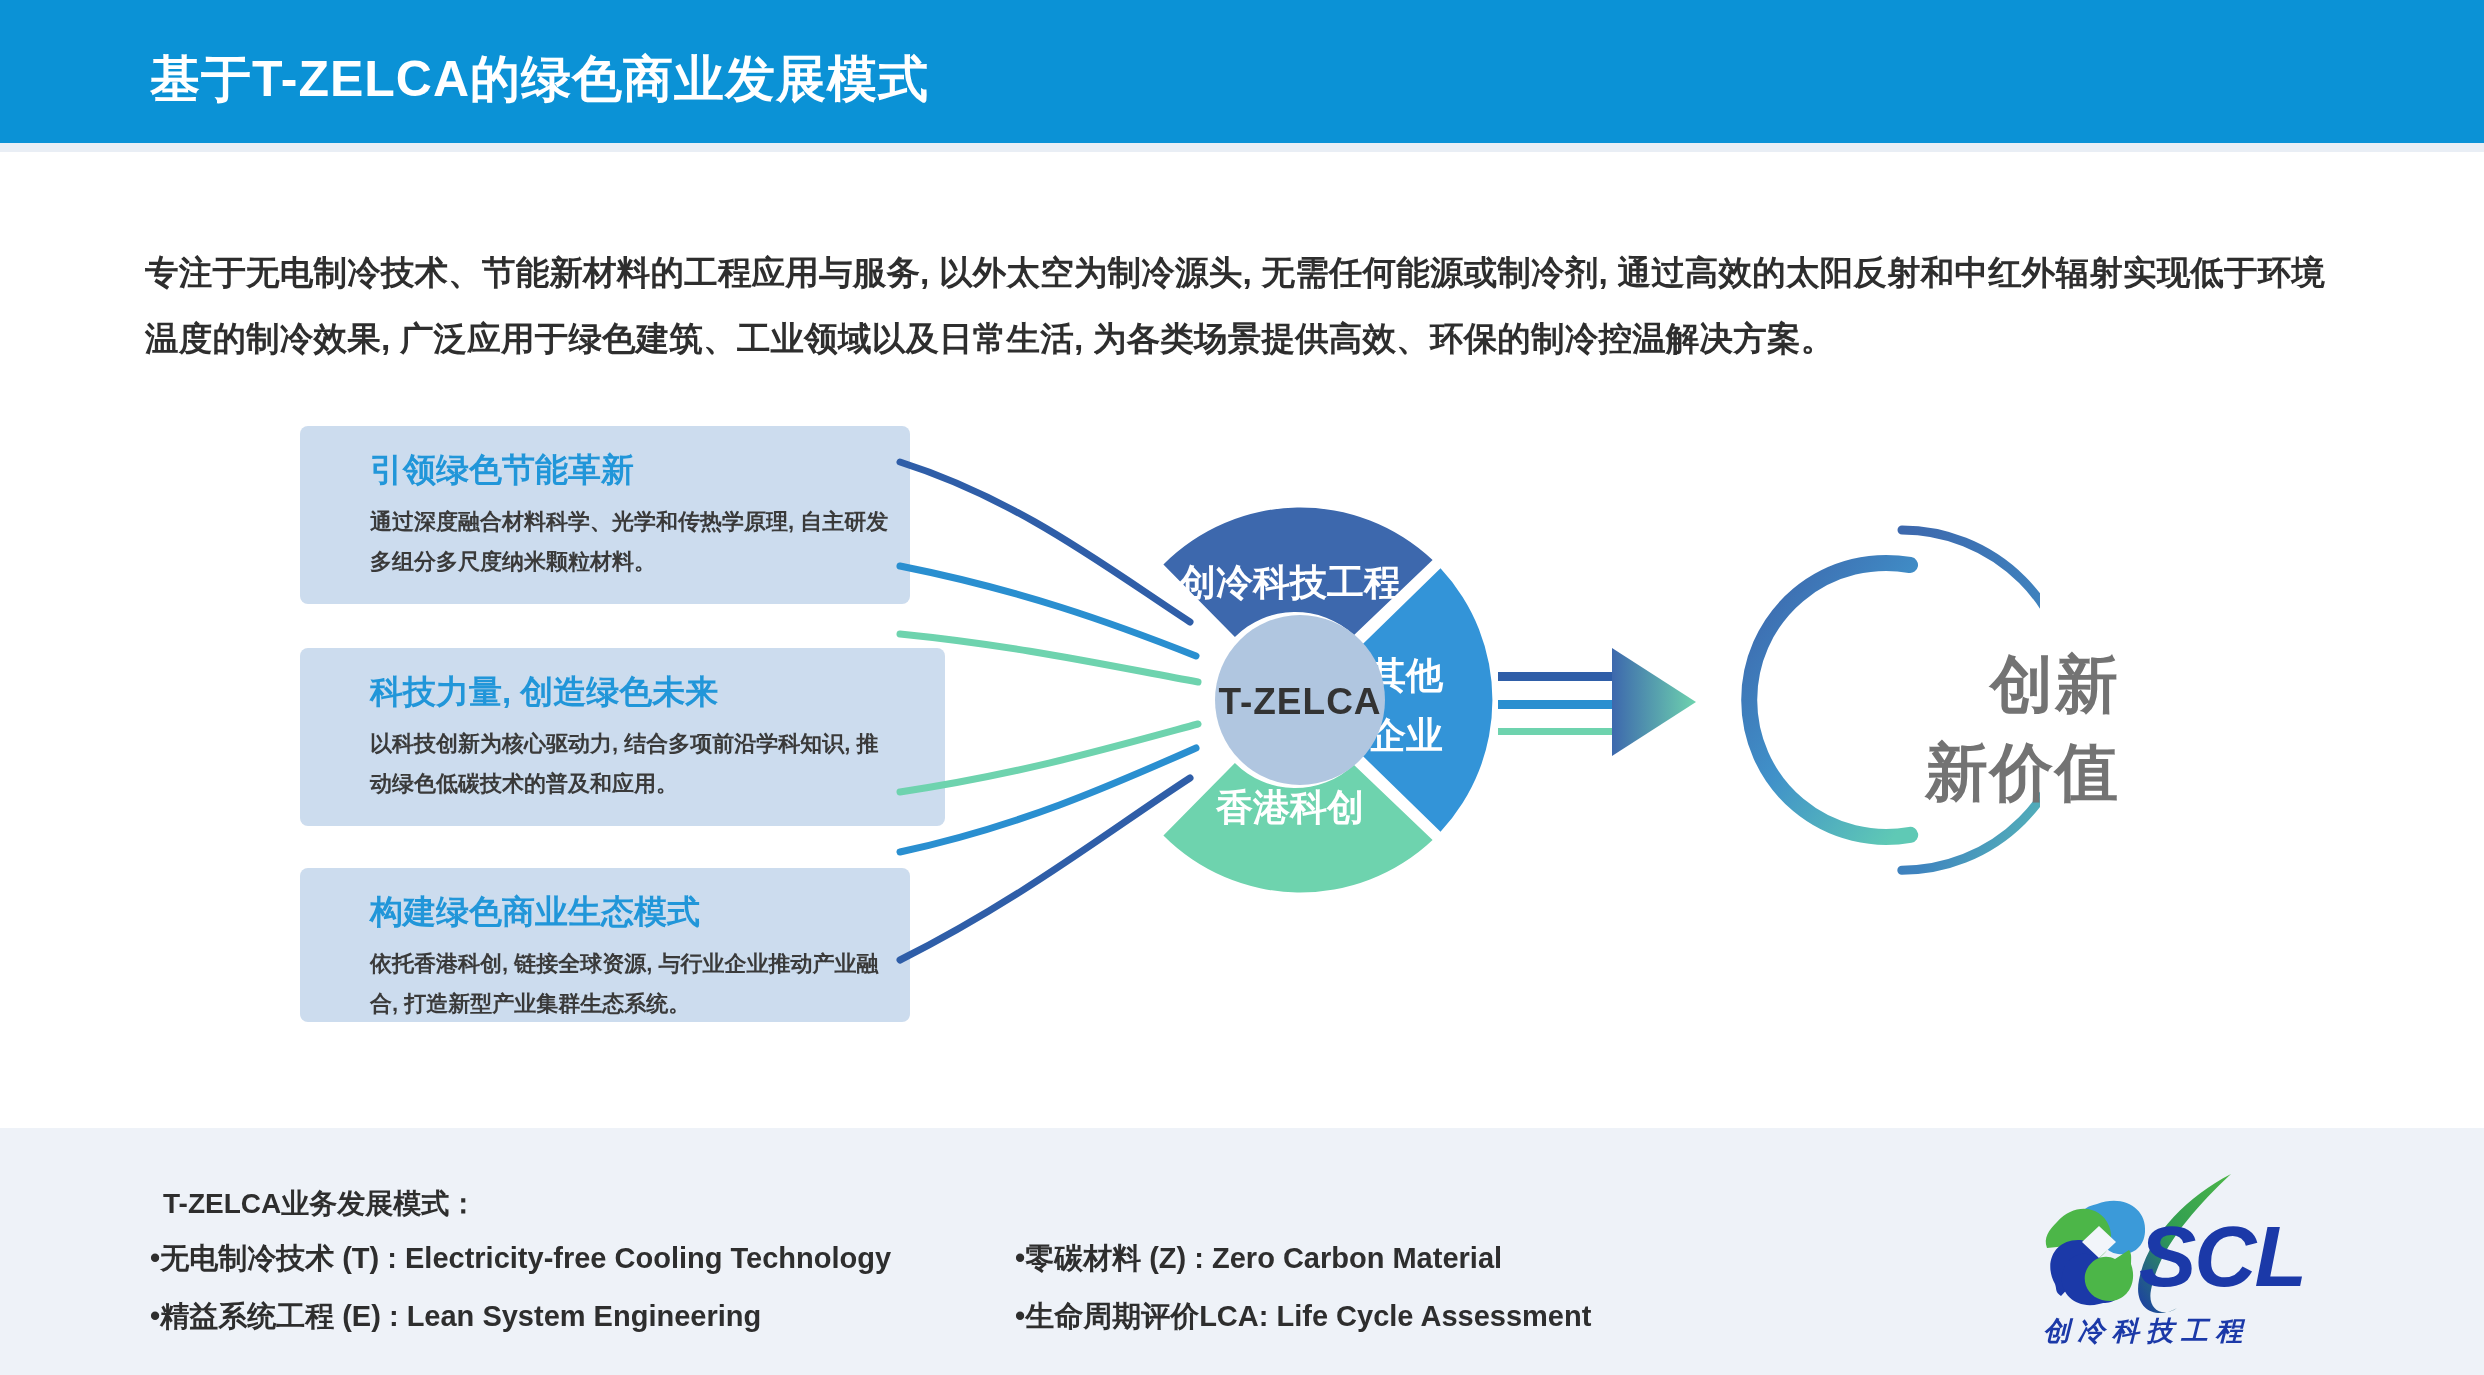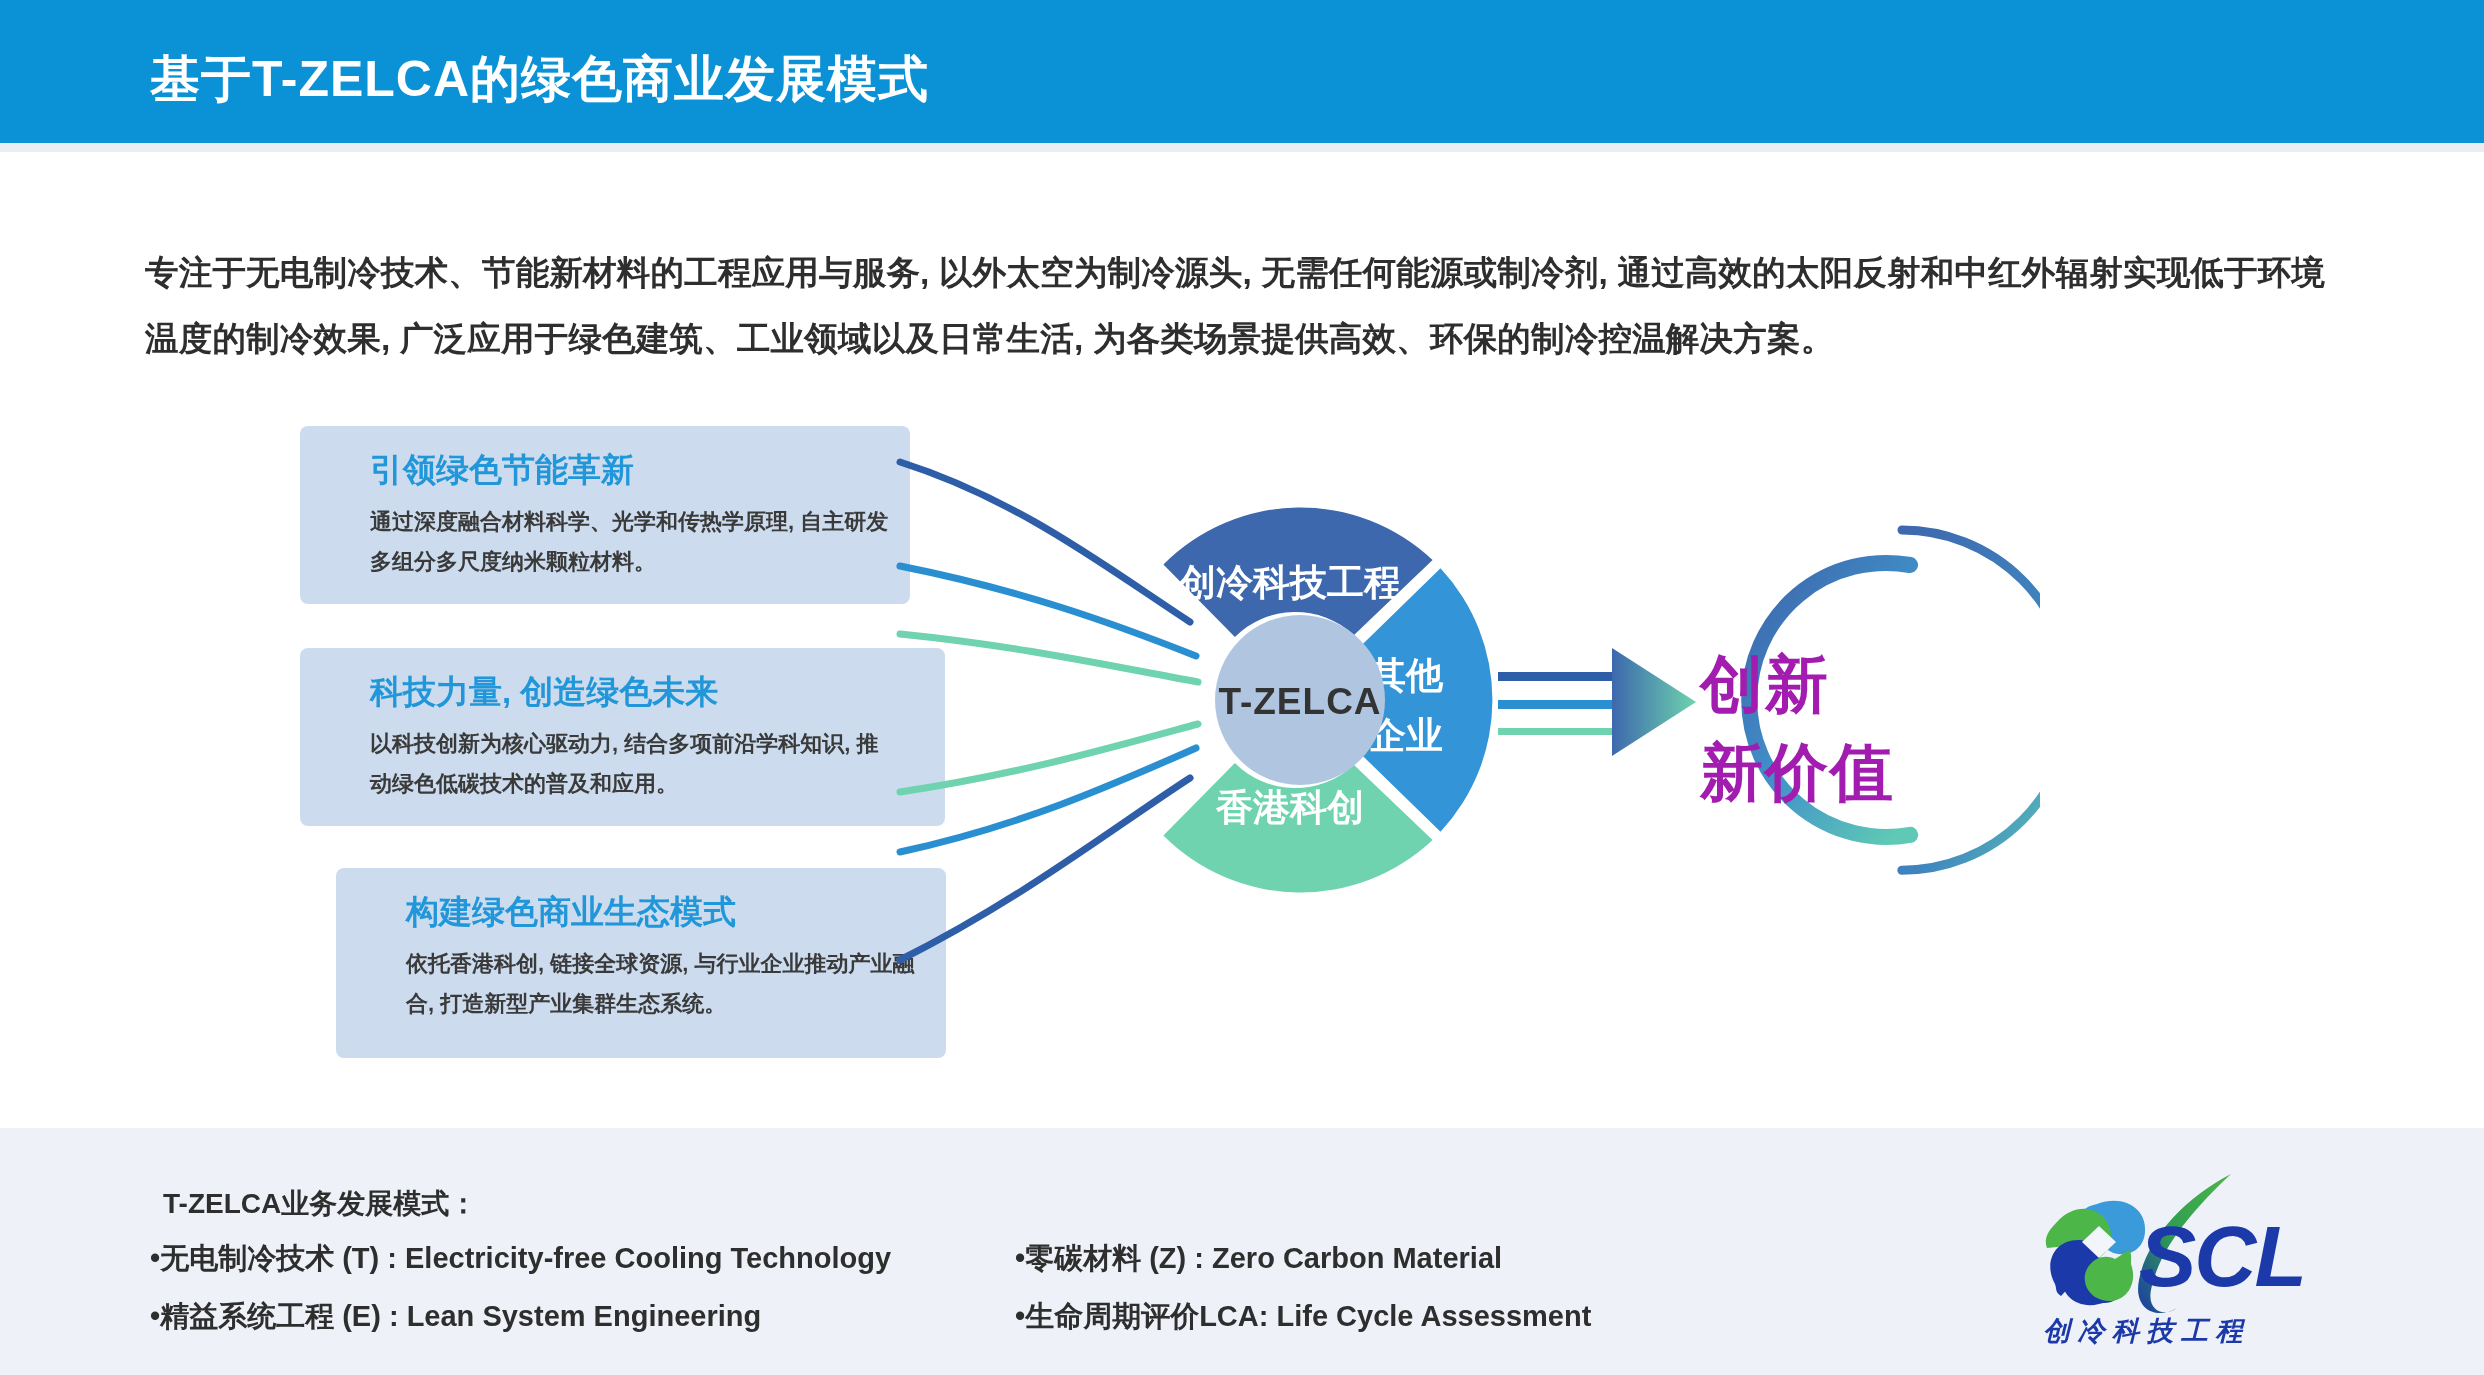--- a/index.html
+++ b/index.html
@@ -60,21 +60,21 @@
   
   .card {
     position: absolute;
     left: 300px;
     width: 610px;
     background: #ccdcee;
     border-radius: 8px;
   }
   .card-1 { top: 426px; height: 178px; }
   .card-2 { top: 648px; height: 178px; padding-left: 35px; }
-  .card-3 { top: 868px; height: 190px; margin-left: 36px; }
+  .card-3 { top: 868px; height: 154px; }
   .card-title {
     position: absolute;
     left: 70px;
     top: 22px;
     font-size: 33px;
     font-weight: bold;
     color: #2196d9;
     white-space: nowrap;
   }
   .card-body {
@@ -96,24 +96,24 @@
     width: 1180px;
     height: 620px;
   }
 
   
   #value-circle-text {
     position: absolute;
     left: 1700px;
     top: 640px;
     width: 420px;
-    text-align: left;
+    text-align: right;
     font-size: 63px;
     font-weight: bold;
-    color: #a21caf;
+    color: #737373;
     line-height: 88px;
     letter-spacing: 2px;
   }
 
   
   #footer {
     position: absolute;
     left: 0;
     top: 1128px;
     width: 2484px;

